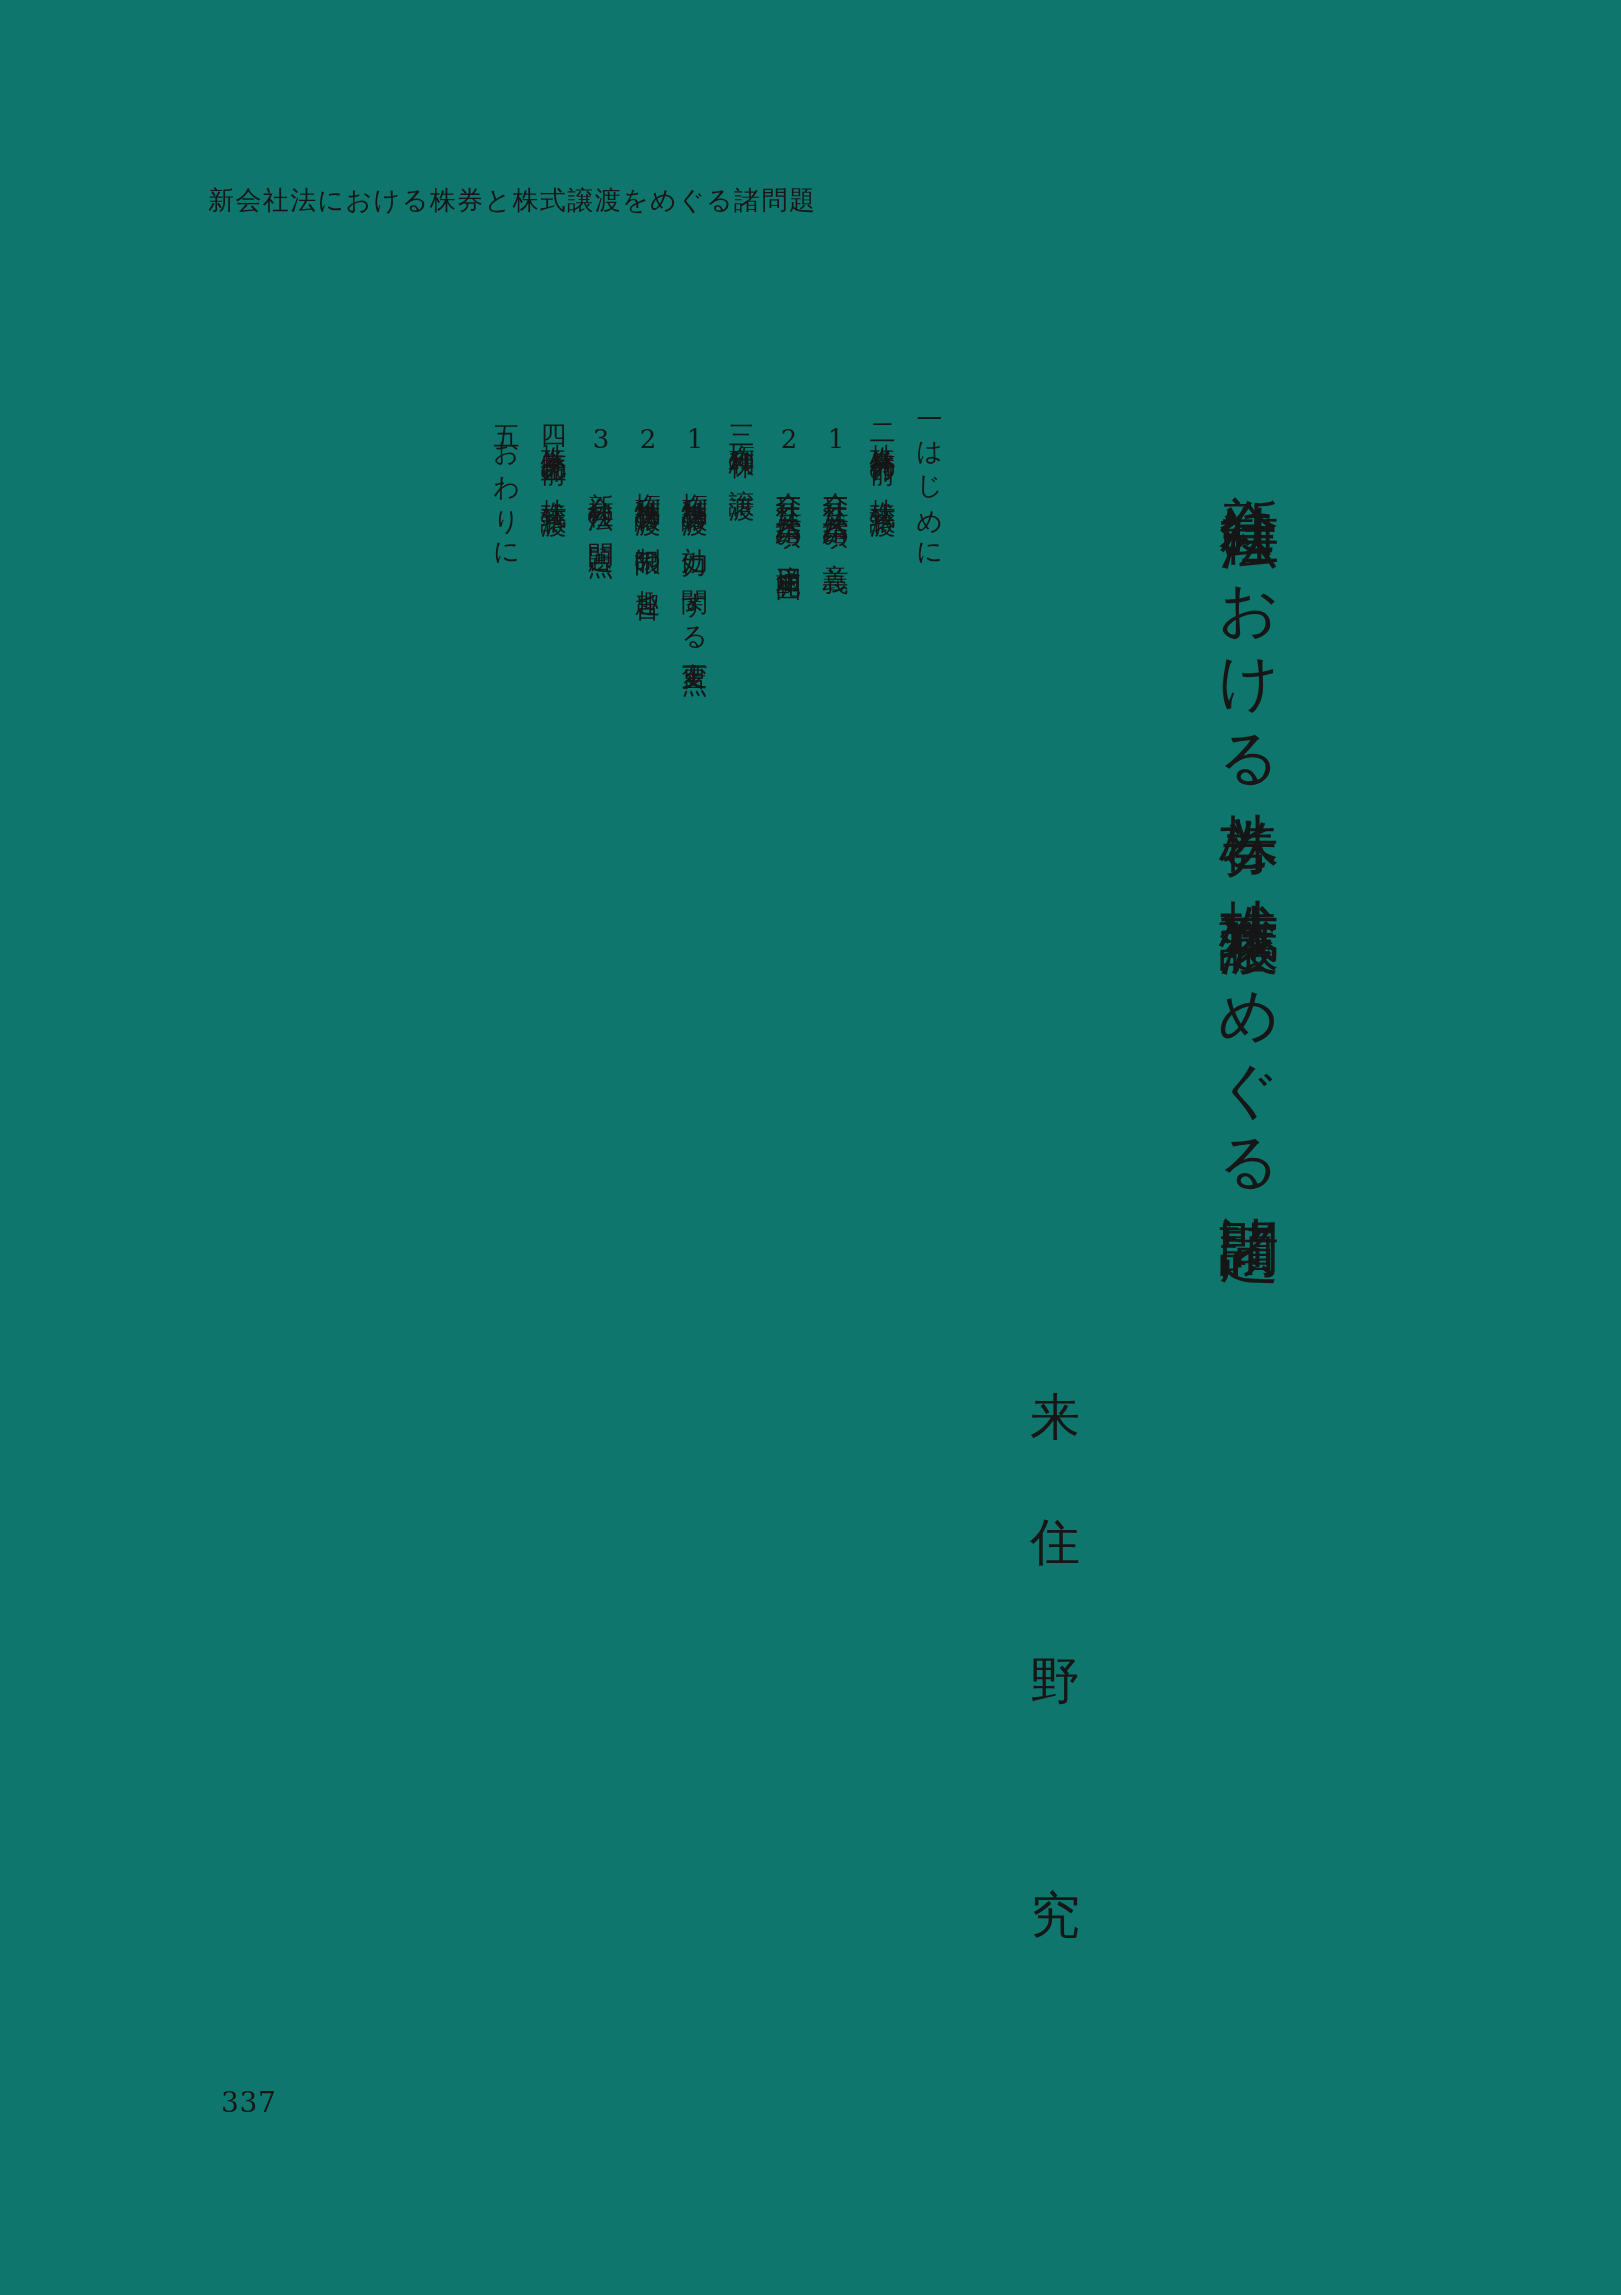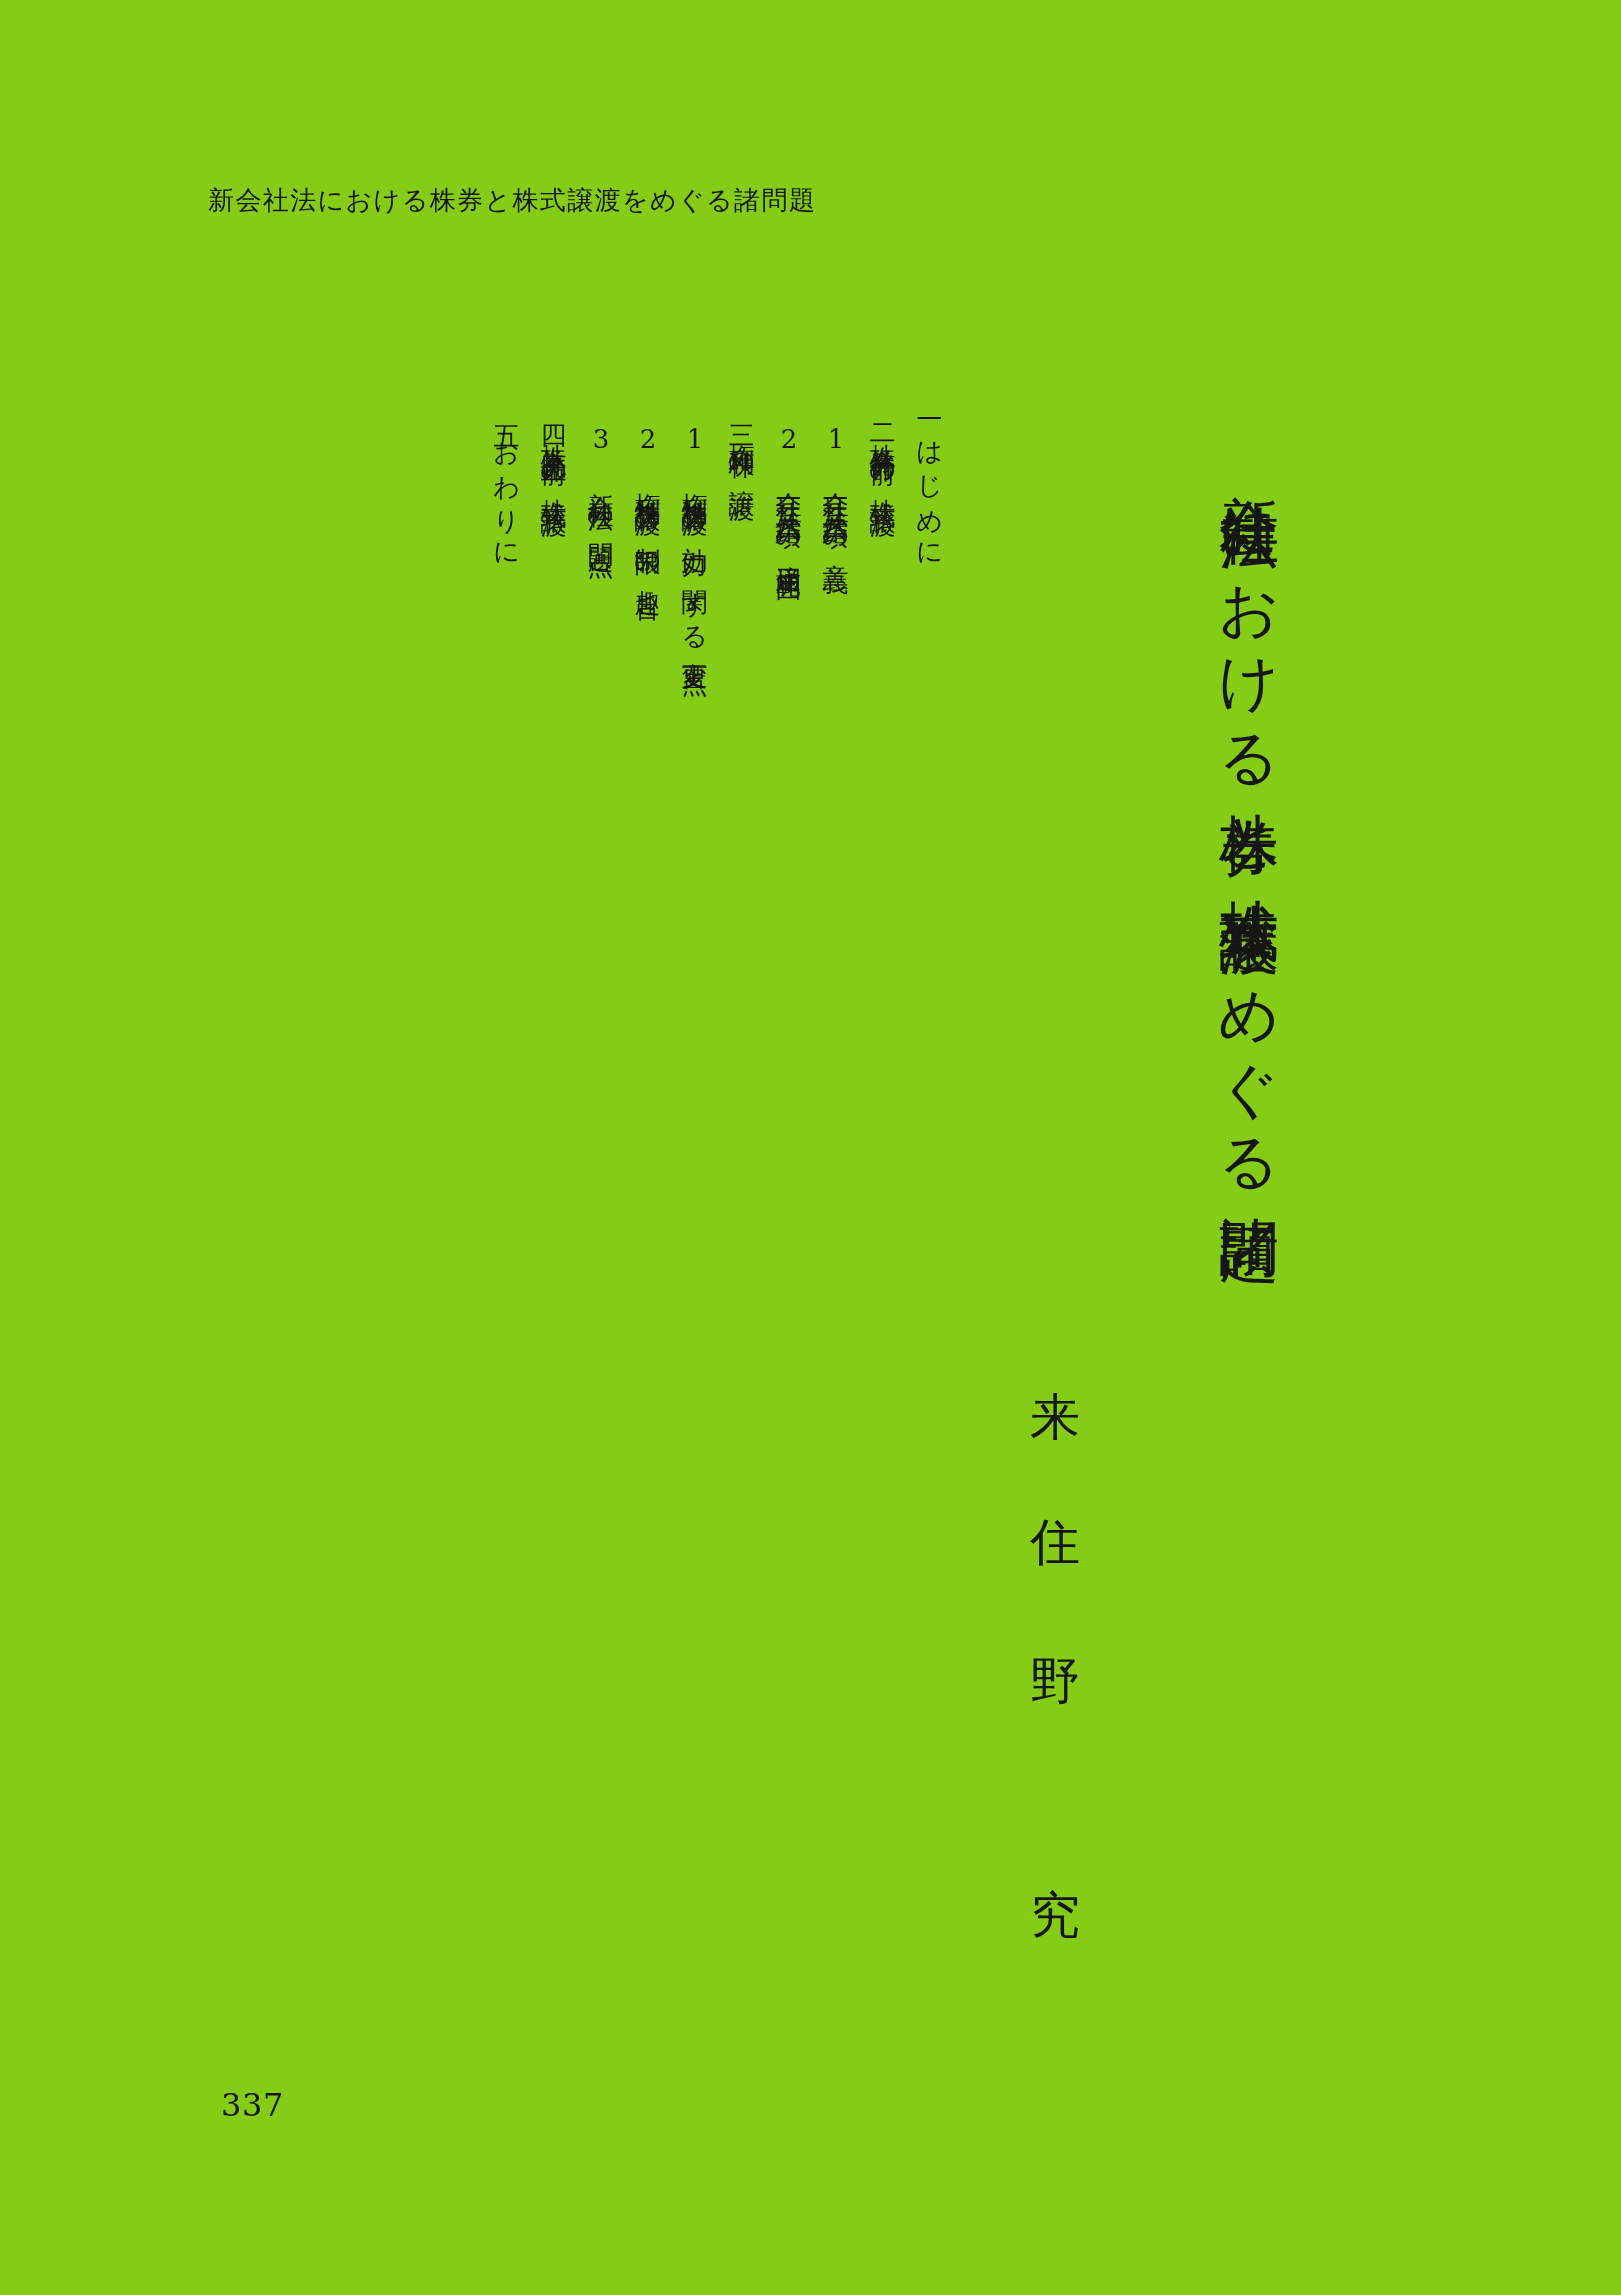--- a/index.html
+++ b/index.html
@@ -5,21 +5,21 @@
   html, body {
     margin: 0;
     padding: 0;
     background: #e8e8e6;
   }
   .page {
     position: relative;
     width: 1621px;
     height: 2295px;
     margin: 0 auto;
-    background: #84cc16;
+    background: #0f766e;
     color: #161616;
     font-family: "DejaVu Serif", "Liberation Serif", serif;
     overflow: hidden;
   }
 
   
   .running-header {
     position: absolute;
     left: 208px;
     top: 183px;
@@ -82,21 +82,21 @@
   }
   .author .char-2 { margin-top: 75px; }
   .author .char-3 { margin-top: 89px; }
   .author .char-4 { margin-top: 184px; }
 
   
   .page-number {
     position: absolute;
     left: 221px;
     top: 2086px;
-    font-size: 32px;
+    font-size: 28px;
     letter-spacing: 0.7px;
   }
 </style>
 </head>
 <body>
 
 <div class="page">
 
   <div class="running-header">新会社法における株券と株式譲渡をめぐる諸問題</div>
 

